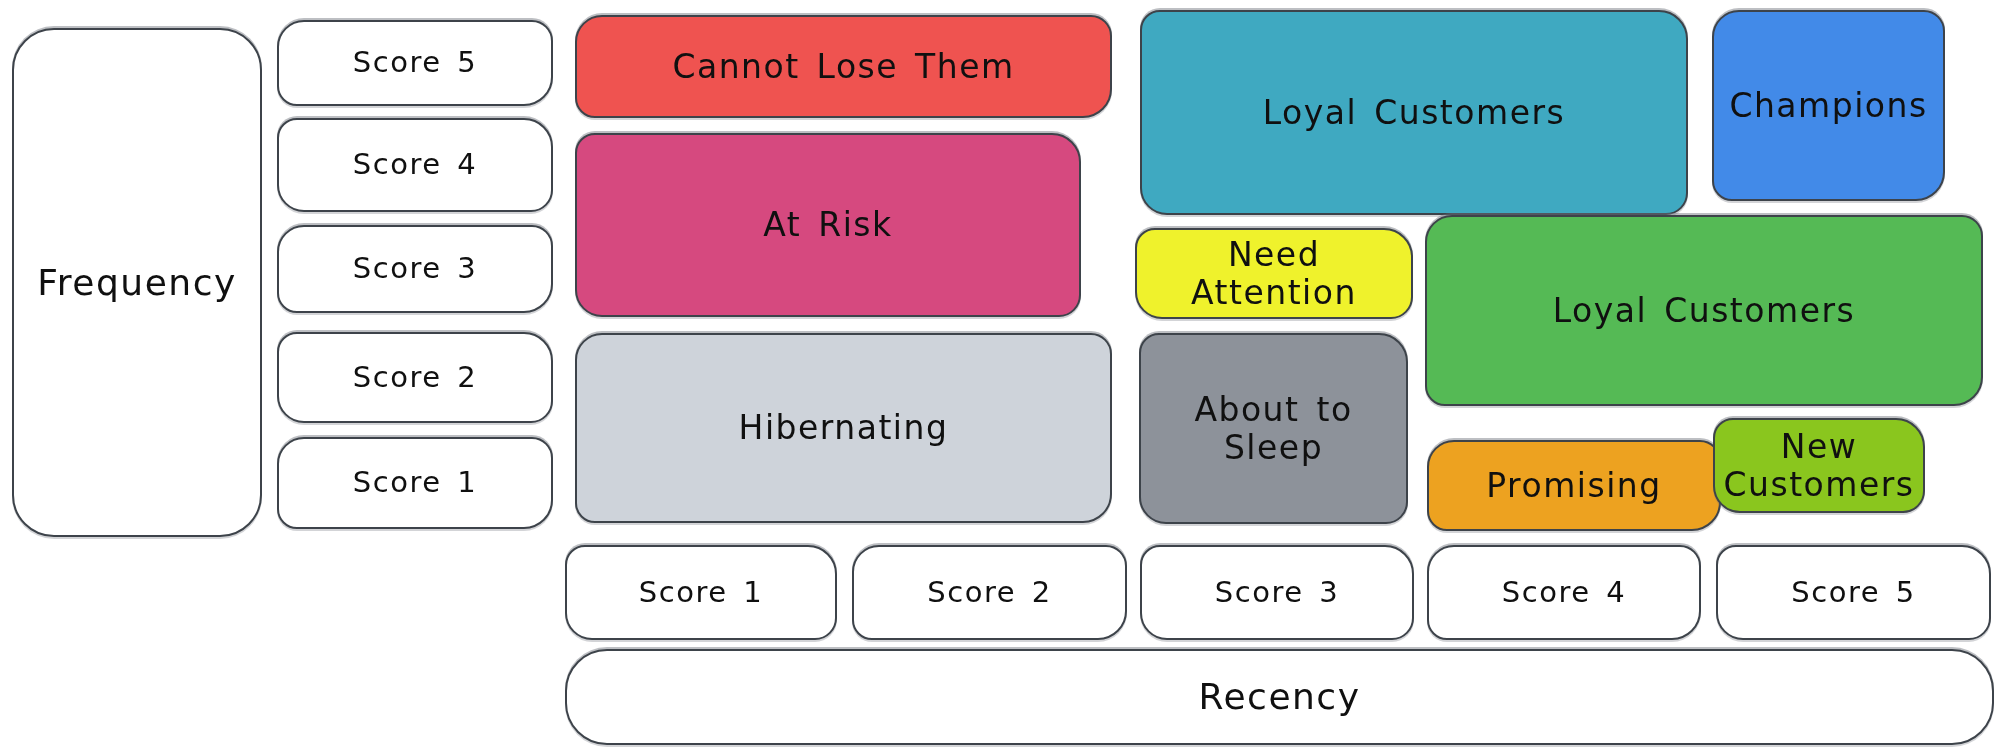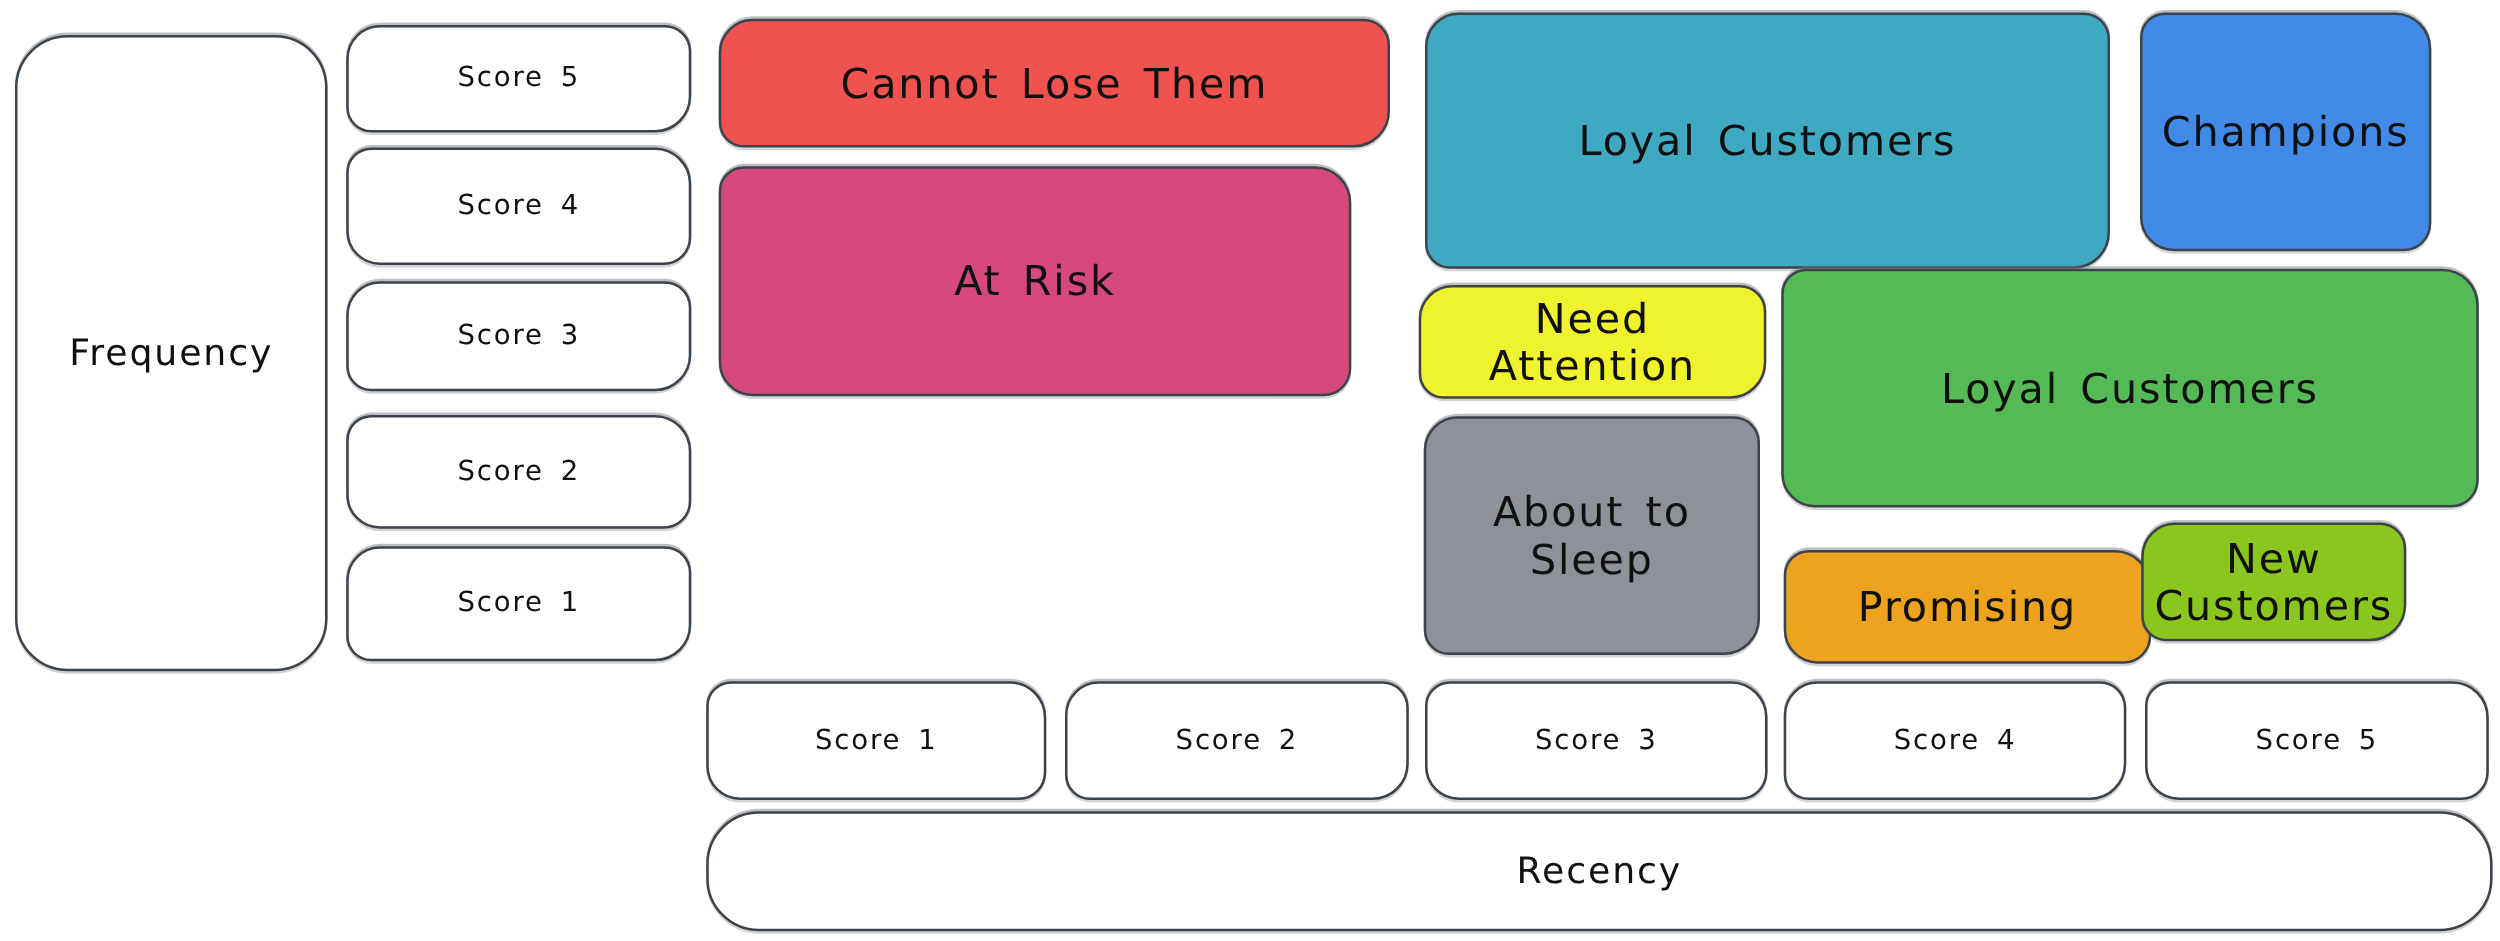--- a/index.html
+++ b/index.html
@@ -33,23 +33,23 @@
   .box:nth-child(even) { border-radius: 20px 29px 22px 27px; }
   .box span {
     display: block;
     font-size: 29px;
     letter-spacing: 1.5px;
     word-spacing: 5px;
     line-height: 1.15;
     padding: 0 10px;
   }
   .axis-label { border-radius: 42px !important; }
-  .axis-label span { font-size: 29px; }
+  .axis-label span { font-size: 36px; }
   .segment span { font-size: 33px; }
-  .score-box span { font-size: 22px; }
+  .score-box span { font-size: 29px; }
 </style>
 </head>
 <body>
 
 <div id="canvas">
   <div class="box axis-label" id="freq-label-box" style="left: 12px; top: 28px; width: 250px; height: 509px;">
     <span>Frequency</span>
   </div>
 
   <div class="box axis-label" id="rec-label-box" style="left: 565px; top: 649px; width: 1429px; height: 96px;">
@@ -84,20 +84,23 @@
     </div>
     <div class="box score-box" style="left: 1716px; top: 545px; width: 275px; height: 95px;">
       <span>Score 5</span>
     </div>
     <div class="box segment" style="left: 575px; top: 15px; width: 537px; height: 103px; background: rgb(239, 83, 80);">
       <span>Cannot Lose Them</span>
     </div>
     <div class="box segment" style="left: 575px; top: 133px; width: 506px; height: 184px; background: rgb(214, 73, 127);">
       <span>At Risk</span>
     </div>
+    <div class="box segment" style="left: 575px; top: 333px; width: 537px; height: 190px; background: rgb(206, 211, 218);">
+      <span>Hibernating</span>
+    </div>
     <div class="box segment" style="left: 1140px; top: 10px; width: 548px; height: 205px; background: rgb(63, 169, 193);">
       <span>Loyal Customers</span>
     </div>
     <div class="box segment" style="left: 1712px; top: 10px; width: 233px; height: 191px; background: rgb(66, 138, 232);">
       <span>Champions</span>
     </div>
     <div class="box segment" style="left: 1135px; top: 228px; width: 278px; height: 91px; background: rgb(239, 242, 44);">
       <span>Need Attention</span>
     </div>
     <div class="box segment" style="left: 1425px; top: 215px; width: 558px; height: 191px; background: rgb(85, 186, 85);">

